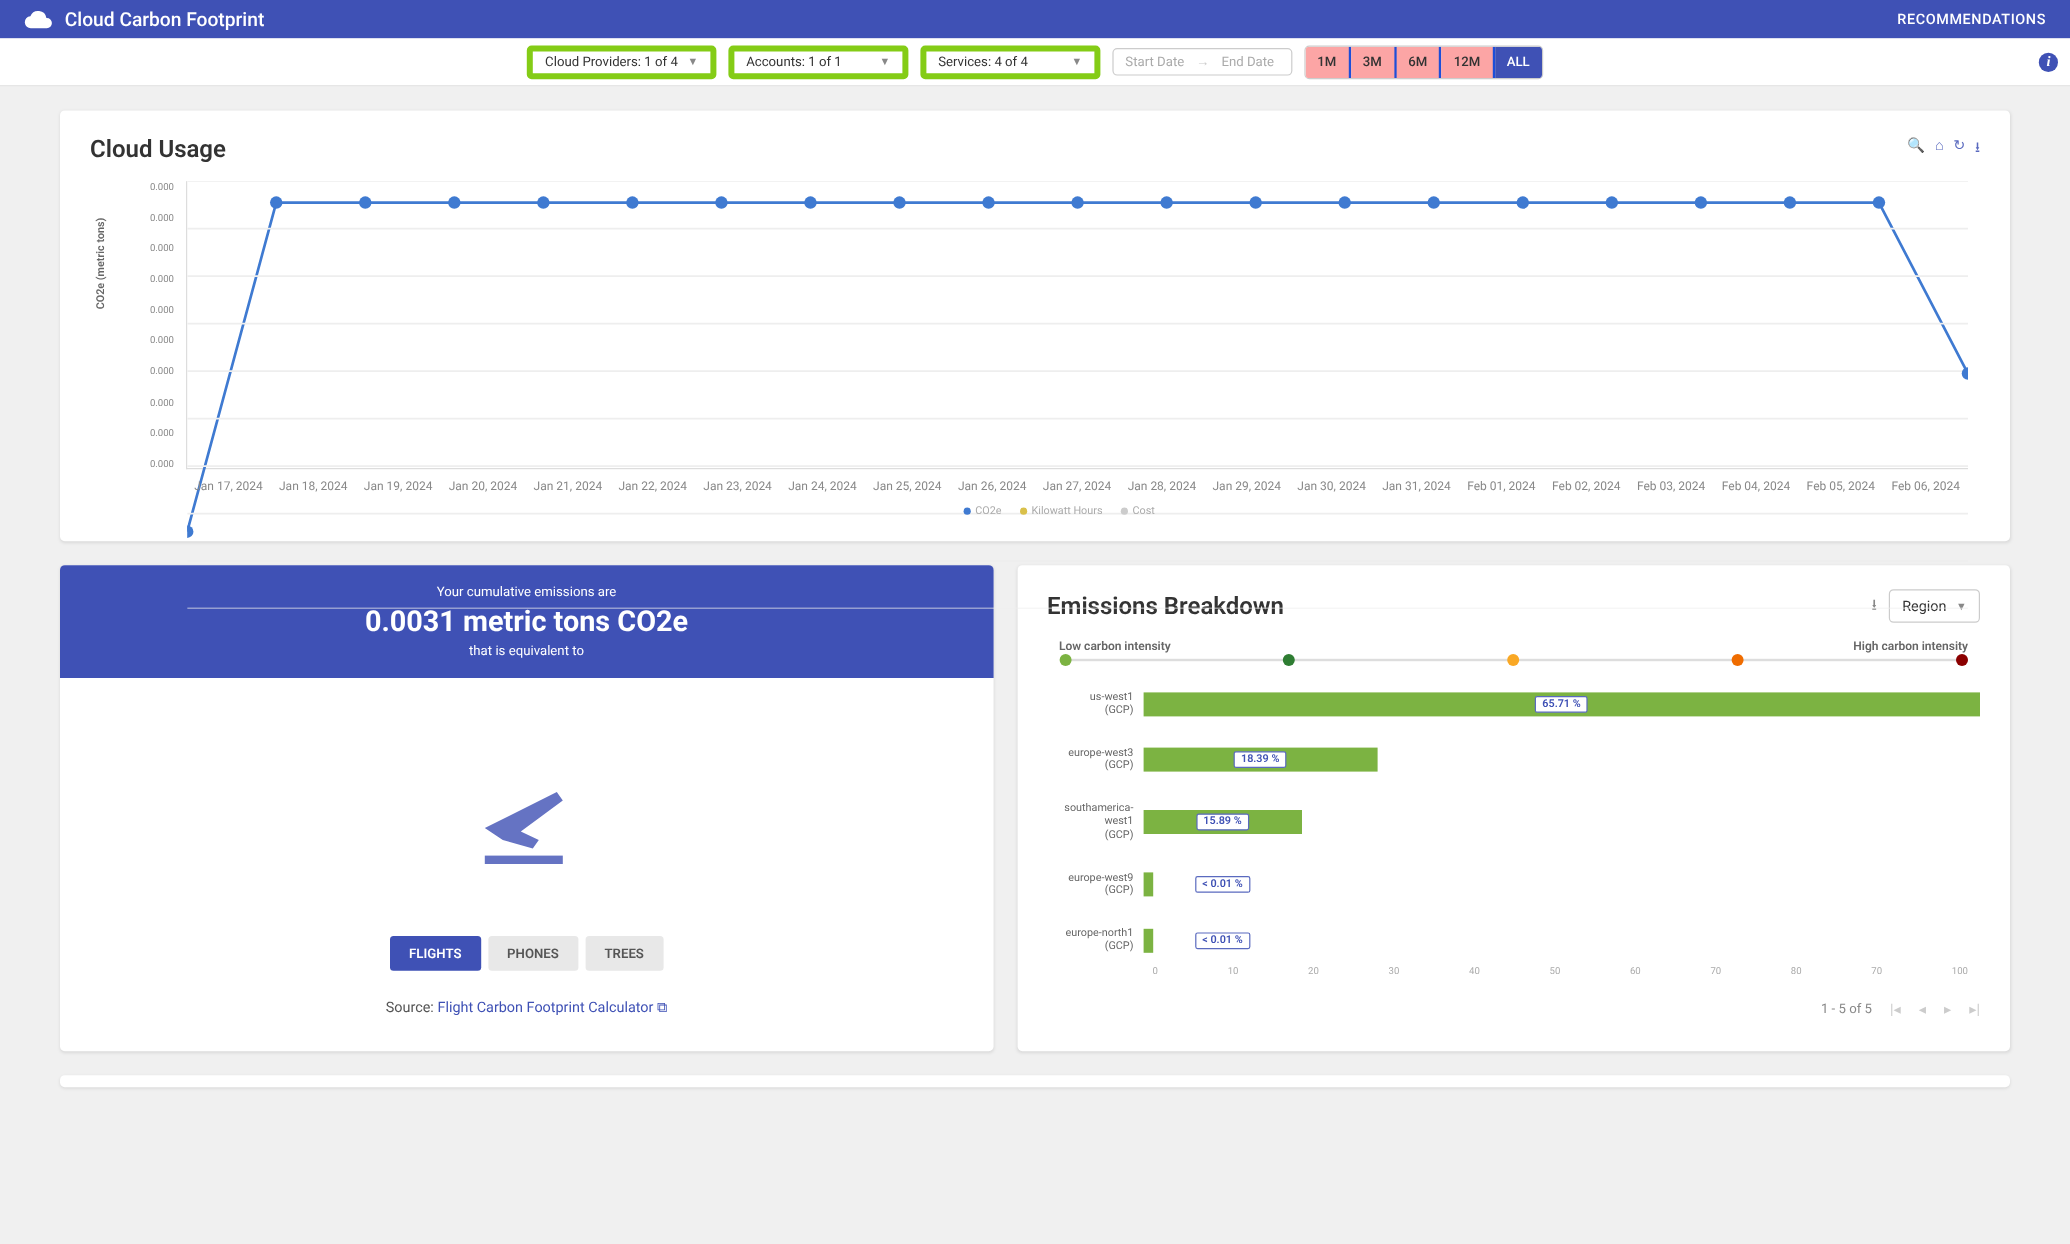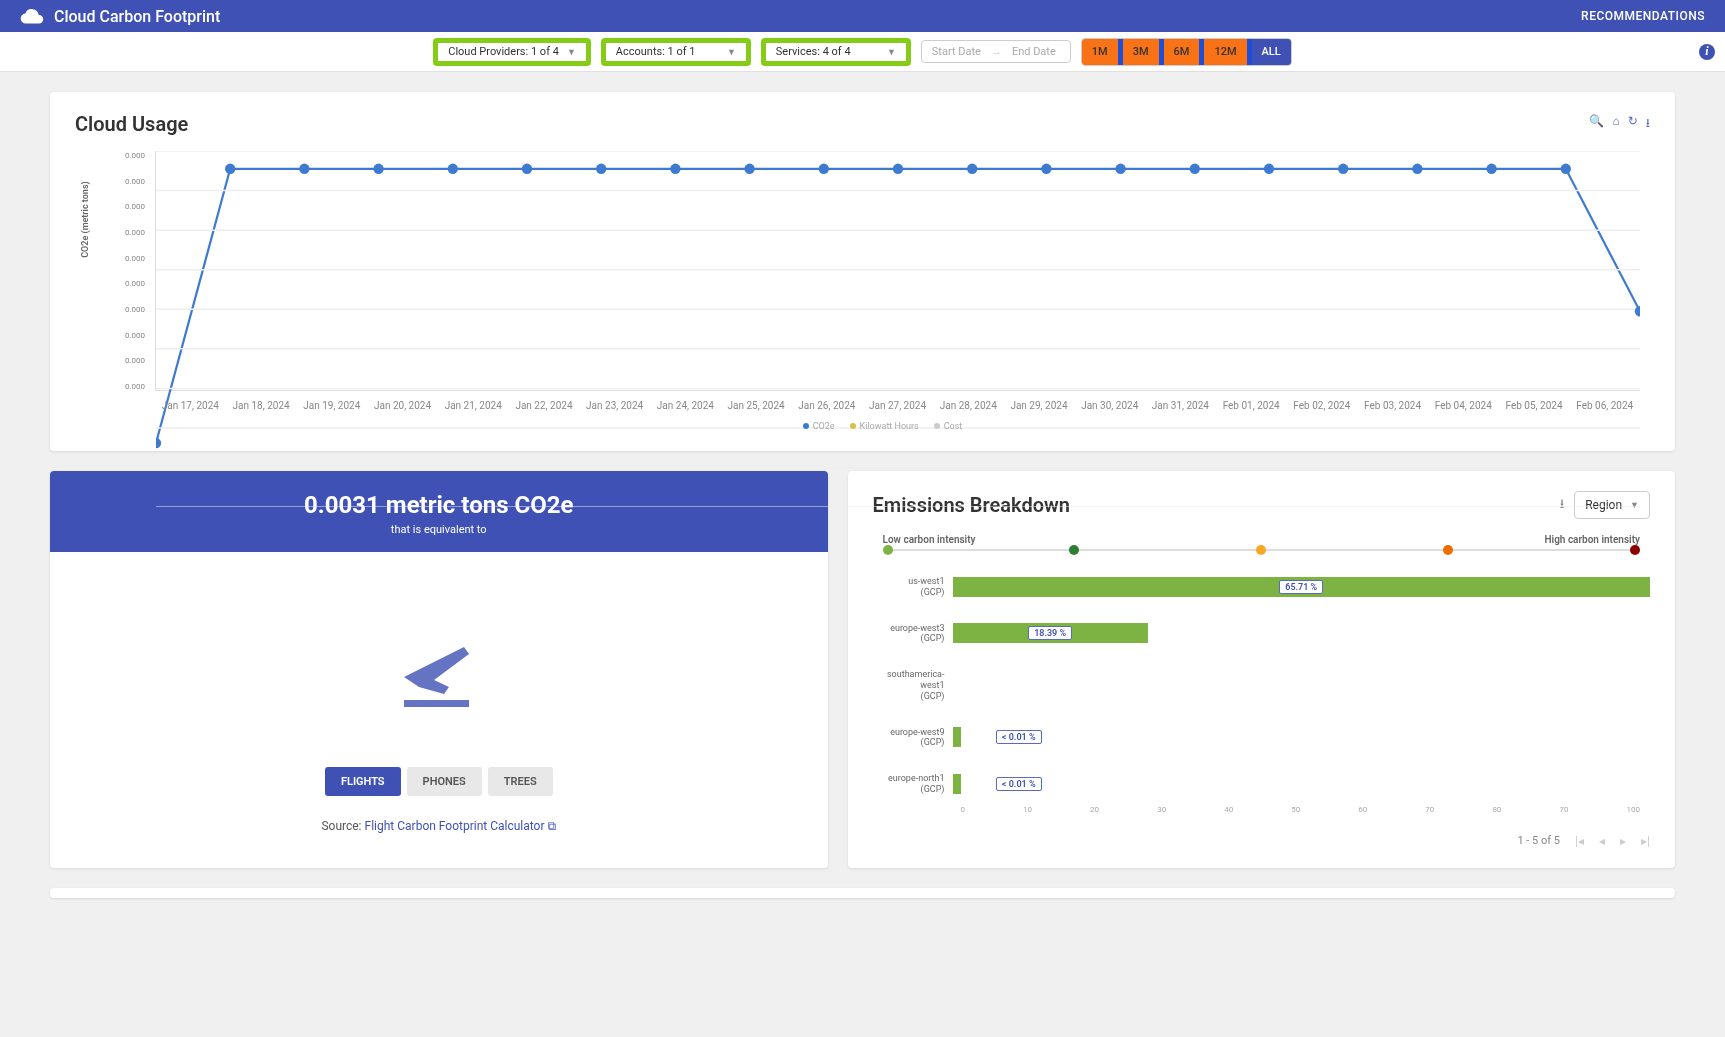--- a/index.html
+++ b/index.html
@@ -10,21 +10,21 @@
 .header .logo-icon { width: 24px; height: 18px; }
 .header .title { font-size: 16px; font-weight: 500; }
 .header .recs { margin-left: auto; font-size: 12px; letter-spacing: 0.5px; font-weight: 500; }
 
 .filter-bar { background: #fff; height: 40px; display: flex; align-items: center; justify-content: center; gap: 10px; border-bottom: 1px solid #e0e0e0; position: relative; }
 .dropdown { border: 5px solid #84cc16; border-radius: 4px; height: 28px; display: flex; align-items: center; padding: 0 10px; font-size: 11px; gap: 8px; background: #fff; min-width: 150px; justify-content: space-between; }
 .dropdown .arrow { color: #888; font-size: 9px; }
 .date-range { border: 1px solid #ccc; border-radius: 4px; height: 23px; display: flex; align-items: center; padding: 0 10px; font-size: 11px; color: #aaa; gap: 10px; min-width: 150px; }
 .date-range .arrow-right { color: #ccc; }
 .range-buttons { display: flex; border: 1px solid #ccc; border-radius: 4px; overflow: hidden; height: 28px; }
-.range-btn { padding: 0 10px; font-size: 11px; display: flex; align-items: center; border-right: 5px solid #1d4ed8; background: #f97316; font-weight: 500; }
+.range-btn { padding: 0 10px; font-size: 11px; display: flex; align-items: center; border-right: 2px solid #1d4ed8; background: #fca5a5; font-weight: 500; }
 .range-btn:last-child { border-right: none; }
 .range-btn.active { background: #3f51b5; color: #fff; }
 .info-icon { position: absolute; right: 10px; color: #3f51b5; font-size: 12px; width: 16px; height: 16px; background: #3f51b5; color: #fff; border-radius: 50%; display: flex; align-items: center; justify-content: center; font-style: italic; font-weight: bold; font-family: serif; }
 
 .content { padding: 20px 50px; display: flex; flex-direction: column; gap: 20px; }
 .card { background: #fff; border-radius: 4px; box-shadow: 0 1px 3px rgba(0,0,0,0.1); }
 
 .cloud-usage { padding: 20px 25px; }
 .card-header { display: flex; align-items: center; justify-content: space-between; margin-bottom: 15px; }
 .card-title { font-size: 20px; font-weight: 600; color: #333; }
@@ -220,20 +220,21 @@
             <span class="legend-dot" style="background:#cccccc"></span>
             <span>Cost</span>
           </div>
         </div>
     </div>
   </div>
 
   <div class="bottom-row">
     <div class="card equiv-card">
       <div class="equiv-header">
+        <div class="small">Your cumulative emissions are</div>
         <div class="big">0.0031 metric tons CO2e</div>
         <div class="small">that is equivalent to</div>
       </div>
       <div class="equiv-body">
         <div class="equiv-main">
           <svg class="flight-icon" width="90" height="80" viewBox="0 0 90 80" fill="#6573c3">
             <path d="M10 45 L70 15 L75 22 L40 48 L55 55 L50 62 L25 55 Z"></path>
             <rect x="10" y="68" width="65" height="7"></rect>
           </svg>
         </div>
@@ -283,20 +284,25 @@
           <div class="bar-row">
             <div class="bar-label">europe-west3<br>(GCP)</div>
             <div class="bar-track">
               <div class="bar-fill" style="width: 28%;">
                 <div class="bar-badge" style="left: 50%; transform: translate(-50%, -50%);">18.39 %</div>
               </div>
             </div>
           </div>
           <div class="bar-row">
             <div class="bar-label">southamerica-west1<br>(GCP)</div>
+            <div class="bar-track">
+              <div class="bar-fill" style="width: 19%;">
+                <div class="bar-badge" style="left: 50%; transform: translate(-50%, -50%);">15.89 %</div>
+              </div>
+            </div>
           </div>
           <div class="bar-row">
             <div class="bar-label">europe-west9<br>(GCP)</div>
             <div class="bar-track">
               <div class="bar-badge" style="left: calc(1.2% + 35px);">&lt; 0.01 %</div>
               <div class="bar-fill" style="width: 1.2%;"></div>
             </div>
           </div>
           <div class="bar-row last">
             <div class="bar-label">europe-north1<br>(GCP)</div>

